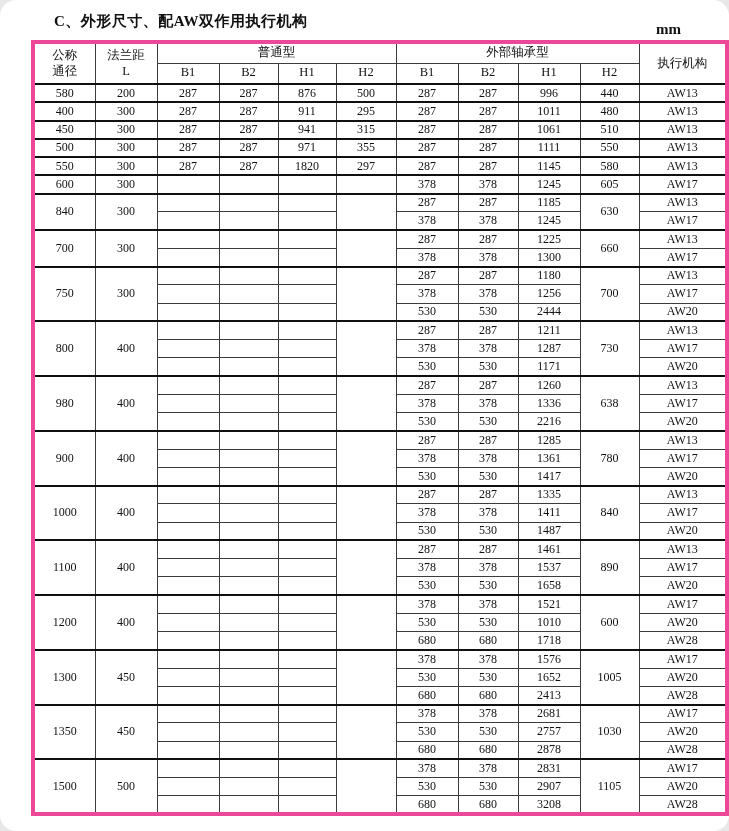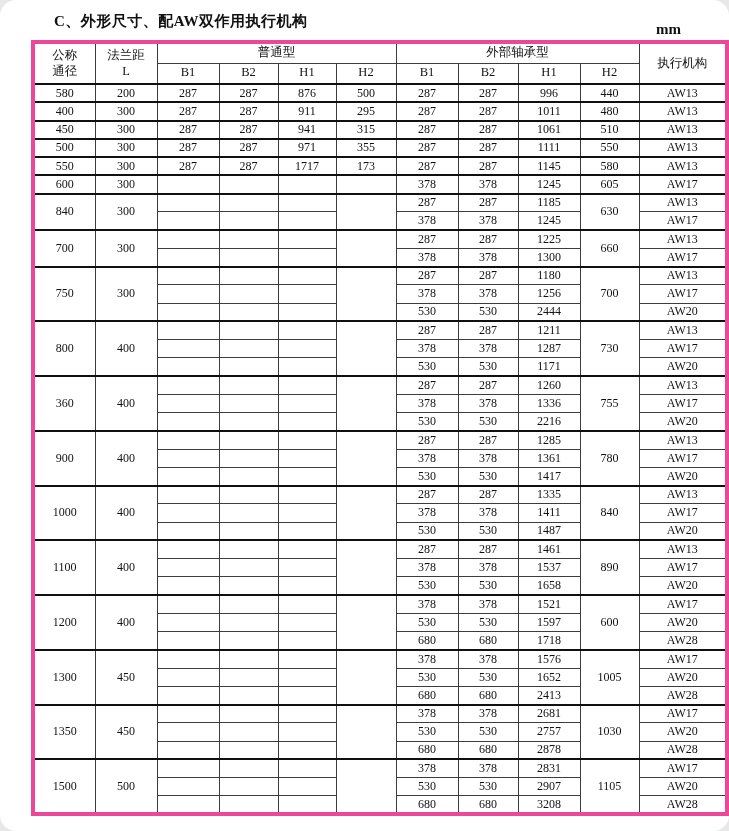--- a/index.html
+++ b/index.html
@@ -152,22 +152,22 @@
           <td>287</td>
           <td>1111</td>
           <td>550</td>
           <td>AW13</td>
         </tr>
         <tr class="block-start">
           <td>550</td>
           <td>300</td>
           <td>287</td>
           <td>287</td>
-          <td>1717</td>
-          <td>173</td>
+          <td>1820</td>
+          <td>297</td>
           <td>287</td>
           <td>287</td>
           <td>1145</td>
           <td>580</td>
           <td>AW13</td>
         </tr>
         <tr class="block-start">
           <td>600</td>
           <td>300</td>
           <td></td>
@@ -280,30 +280,30 @@
         <tr>
           <td></td>
           <td></td>
           <td></td>
           <td>530</td>
           <td>530</td>
           <td>1171</td>
           <td>AW20</td>
         </tr>
         <tr class="block-start">
-          <td rowspan="3">360</td>
+          <td rowspan="3">980</td>
           <td rowspan="3">400</td>
           <td></td>
           <td></td>
           <td></td>
           <td rowspan="3"></td>
           <td>287</td>
           <td>287</td>
           <td>1260</td>
-          <td rowspan="3">755</td>
+          <td rowspan="3">638</td>
           <td>AW13</td>
         </tr>
         <tr>
           <td></td>
           <td></td>
           <td></td>
           <td>378</td>
           <td>378</td>
           <td>1336</td>
           <td>AW17</td>
@@ -422,21 +422,21 @@
           <td>1521</td>
           <td rowspan="3">600</td>
           <td>AW17</td>
         </tr>
         <tr>
           <td></td>
           <td></td>
           <td></td>
           <td>530</td>
           <td>530</td>
-          <td>1597</td>
+          <td>1010</td>
           <td>AW20</td>
         </tr>
         <tr>
           <td></td>
           <td></td>
           <td></td>
           <td>680</td>
           <td>680</td>
           <td>1718</td>
           <td>AW28</td>

